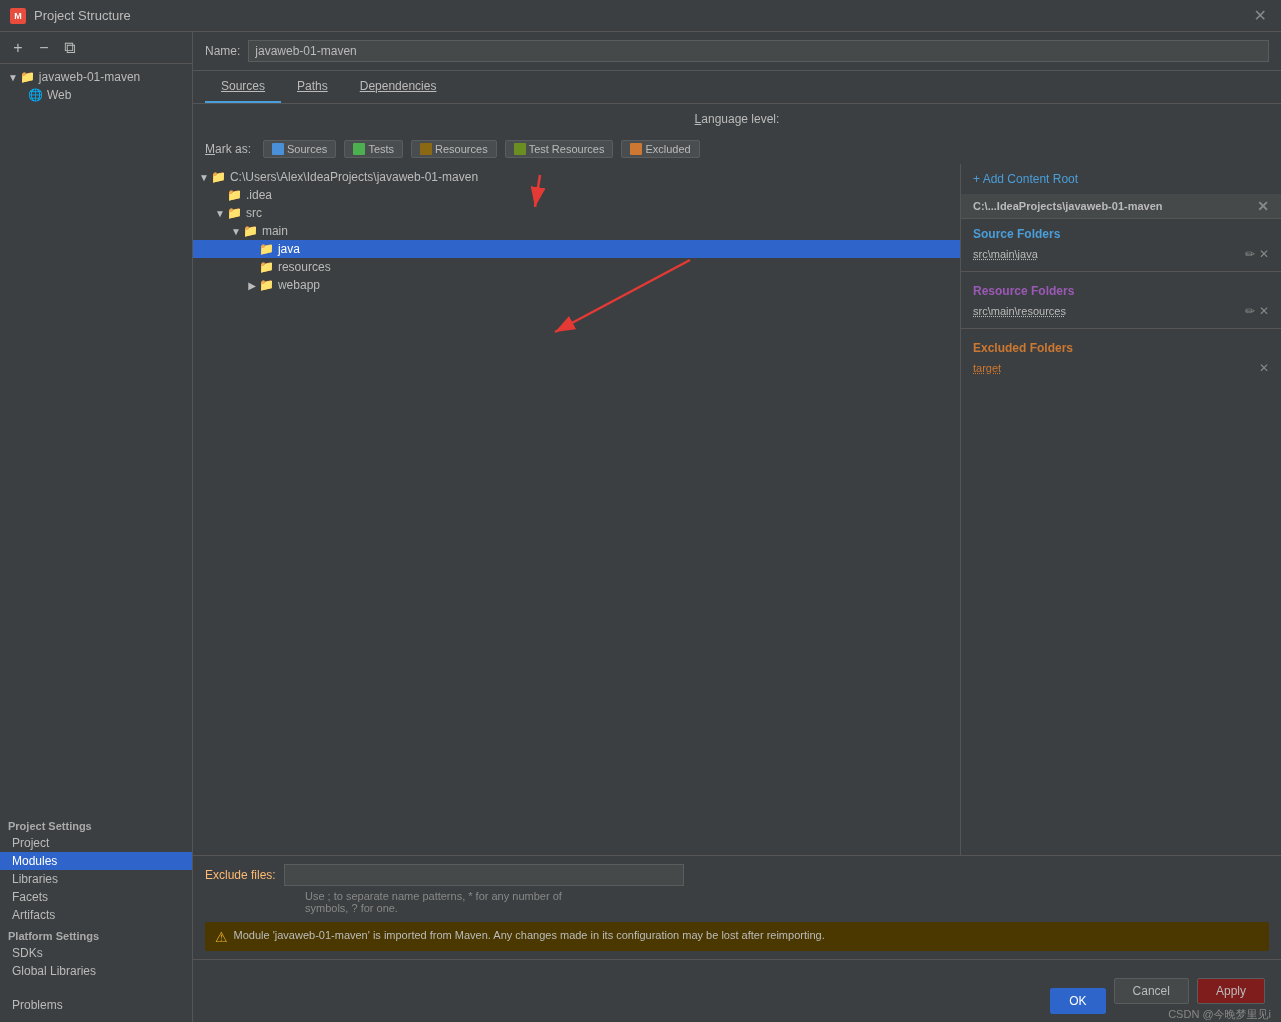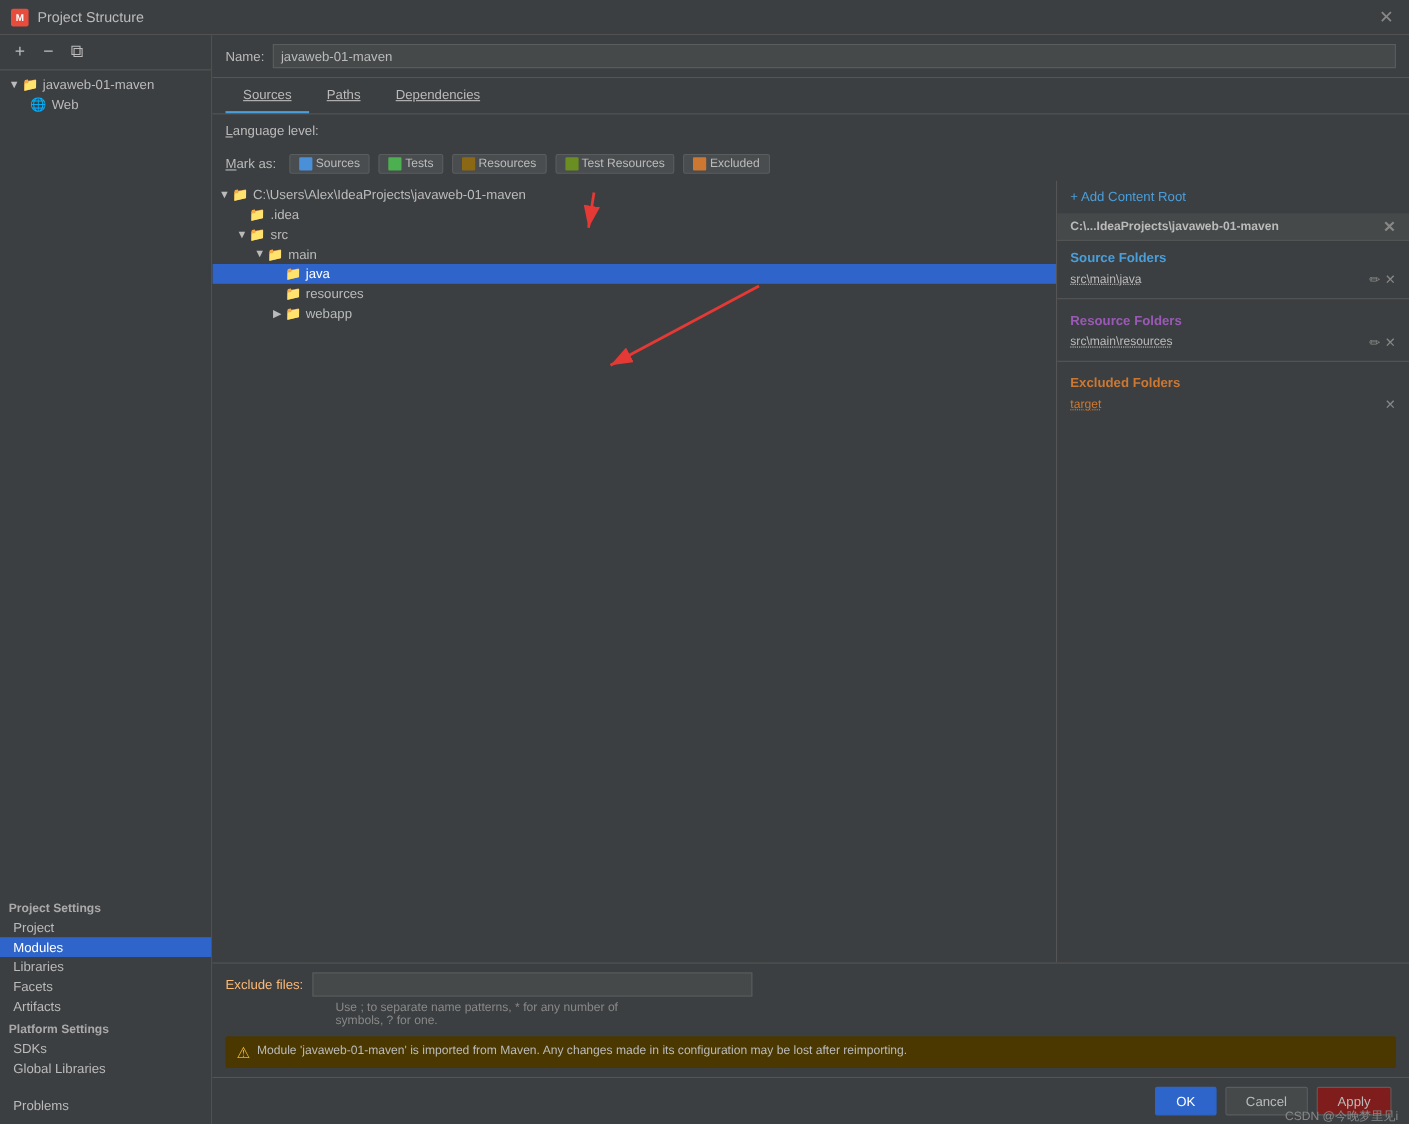--- a/index.html
+++ b/index.html
@@ -158,20 +158,21 @@
       border-bottom: 2px solid #4a9eda;
     }
     .tab.underlined { text-decoration: underline; text-decoration-color: currentColor; }
 
     .lang-level-bar {
       display: flex;
       align-items: center;
       padding: 8px 12px;
       gap: 8px;
       flex-shrink: 0;
+      flex-direction: column;
     }
     .lang-label { color: #bbb; }
     .lang-label span { text-decoration: underline; }
     .lang-select {
       background: #45494a;
       border: 1px solid #5a5d5e;
       color: #bbb;
       padding: 3px 6px;
       font-size: 12px;
       outline: none;
@@ -374,20 +375,21 @@
       padding: 5px 18px;
       font-size: 12px;
       cursor: pointer;
       border-radius: 2px;
       border: 1px solid #5a5d5e;
     }
     .action-btn-primary {
       background: #2d65ca;
       color: white;
       border-color: #2d65ca;
+      margin-top: 20px;
     }
     .action-btn-secondary {
       background: #45494a;
       color: #bbb;
     }
     .action-btn-apply {
       background: #7f1d1d;
       color: #bbb;
     }
 

